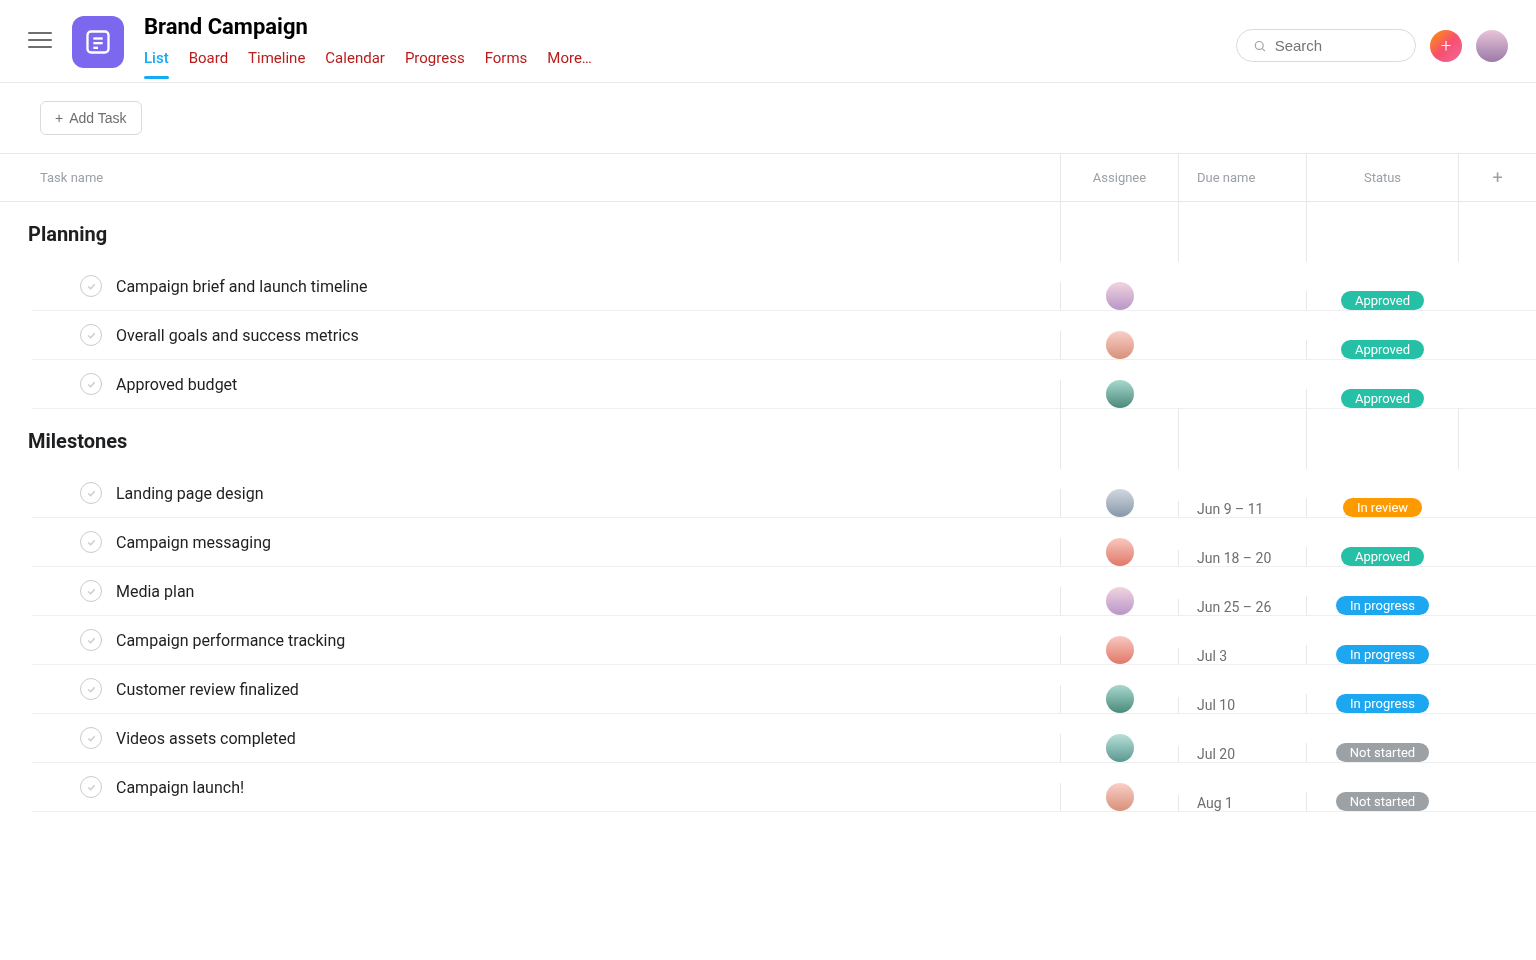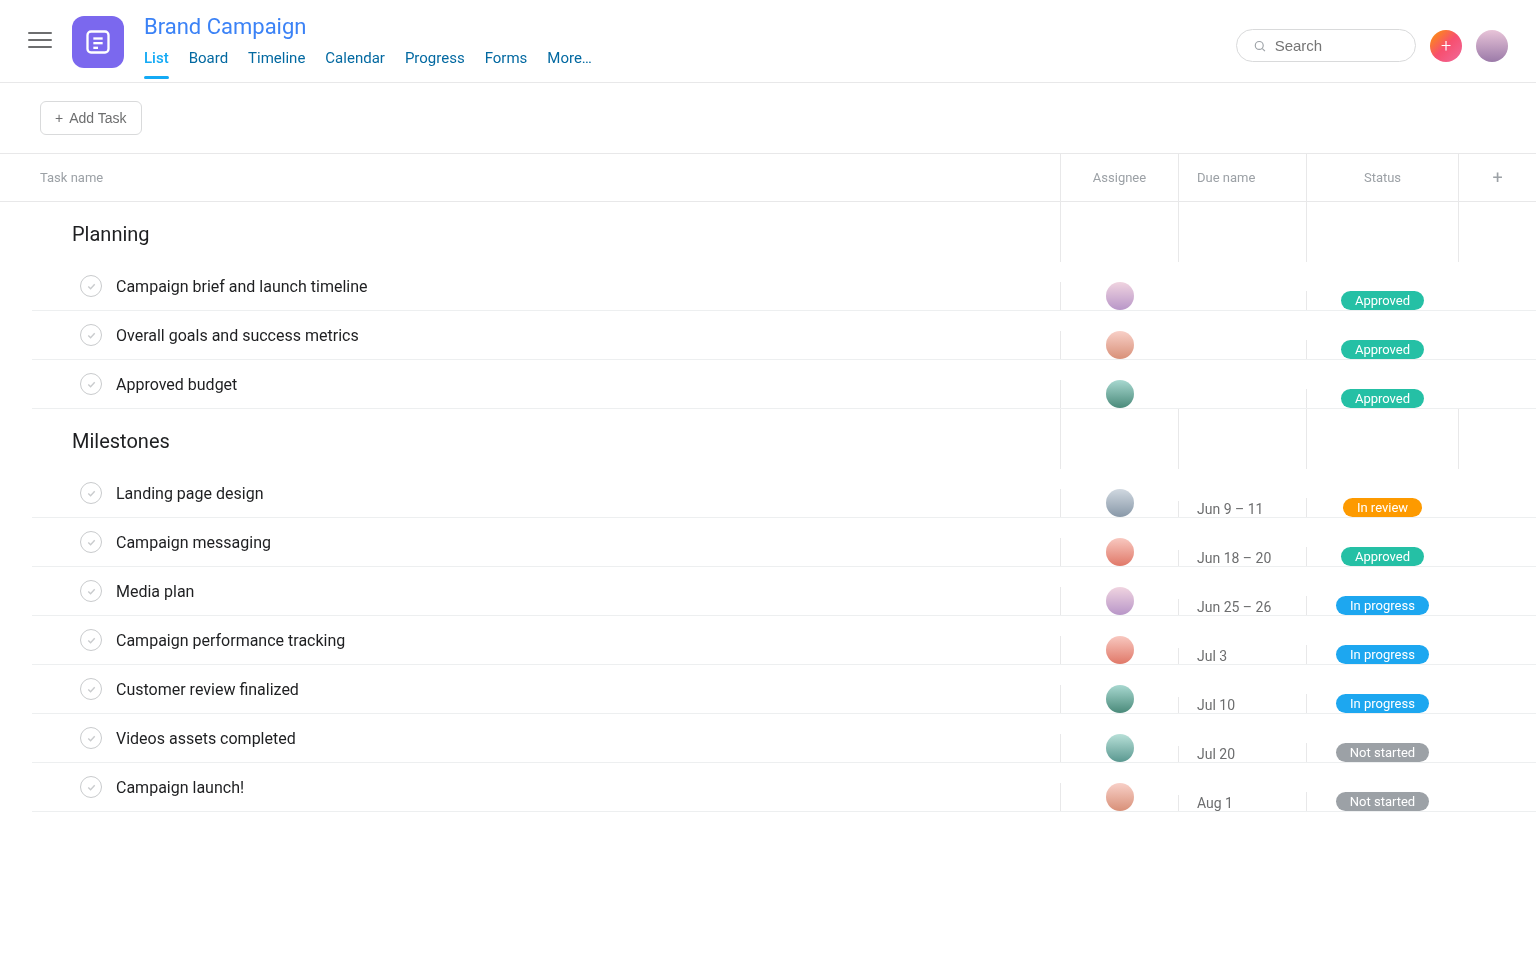--- a/index.html
+++ b/index.html
@@ -44,28 +44,28 @@
   display: flex;
   align-items: center;
   justify-content: center;
   margin-right: 20px;
   margin-top: 2px;
 }
 .project-icon svg { width: 28px; height: 28px; }
 .title-block { flex: 1; }
 .project-title {
   font-size: 22px;
-  font-weight: 400;
-  color: #3b82f6;
+  font-weight: 700;
+  color: #000000;
   margin-bottom: 10px;
 }
 .tabs { display: flex; gap: 20px; }
 .tab {
   font-size: 15px;
-  color: #0369a1;
+  color: #b91c1c;
   padding-bottom: 12px;
   cursor: pointer;
   position: relative;
 }
 .tab.active {
   color: #14aaf5;
   font-weight: 500;
 }
 .tab.active::after {
   content: "";
@@ -179,23 +179,23 @@
   cursor: pointer;
   color: #9ca1a6;
   font-size: 18px;
 }
 
 .section-row {
   display: flex;
 }
 .section-title {
   flex: 1;
-  padding: 20px 40px 16px 72px;
+  padding: 20px 40px 16px 28px;
   font-size: 20px;
-  font-weight: 400;
+  font-weight: 700;
 }
 .section-row .col-assignee,
 .section-row .col-due,
 .section-row .col-status,
 .section-row .col-add {
   border-left: 1px solid #e8e8e9;
   border-bottom: none;
 }
 
 .task-row {

